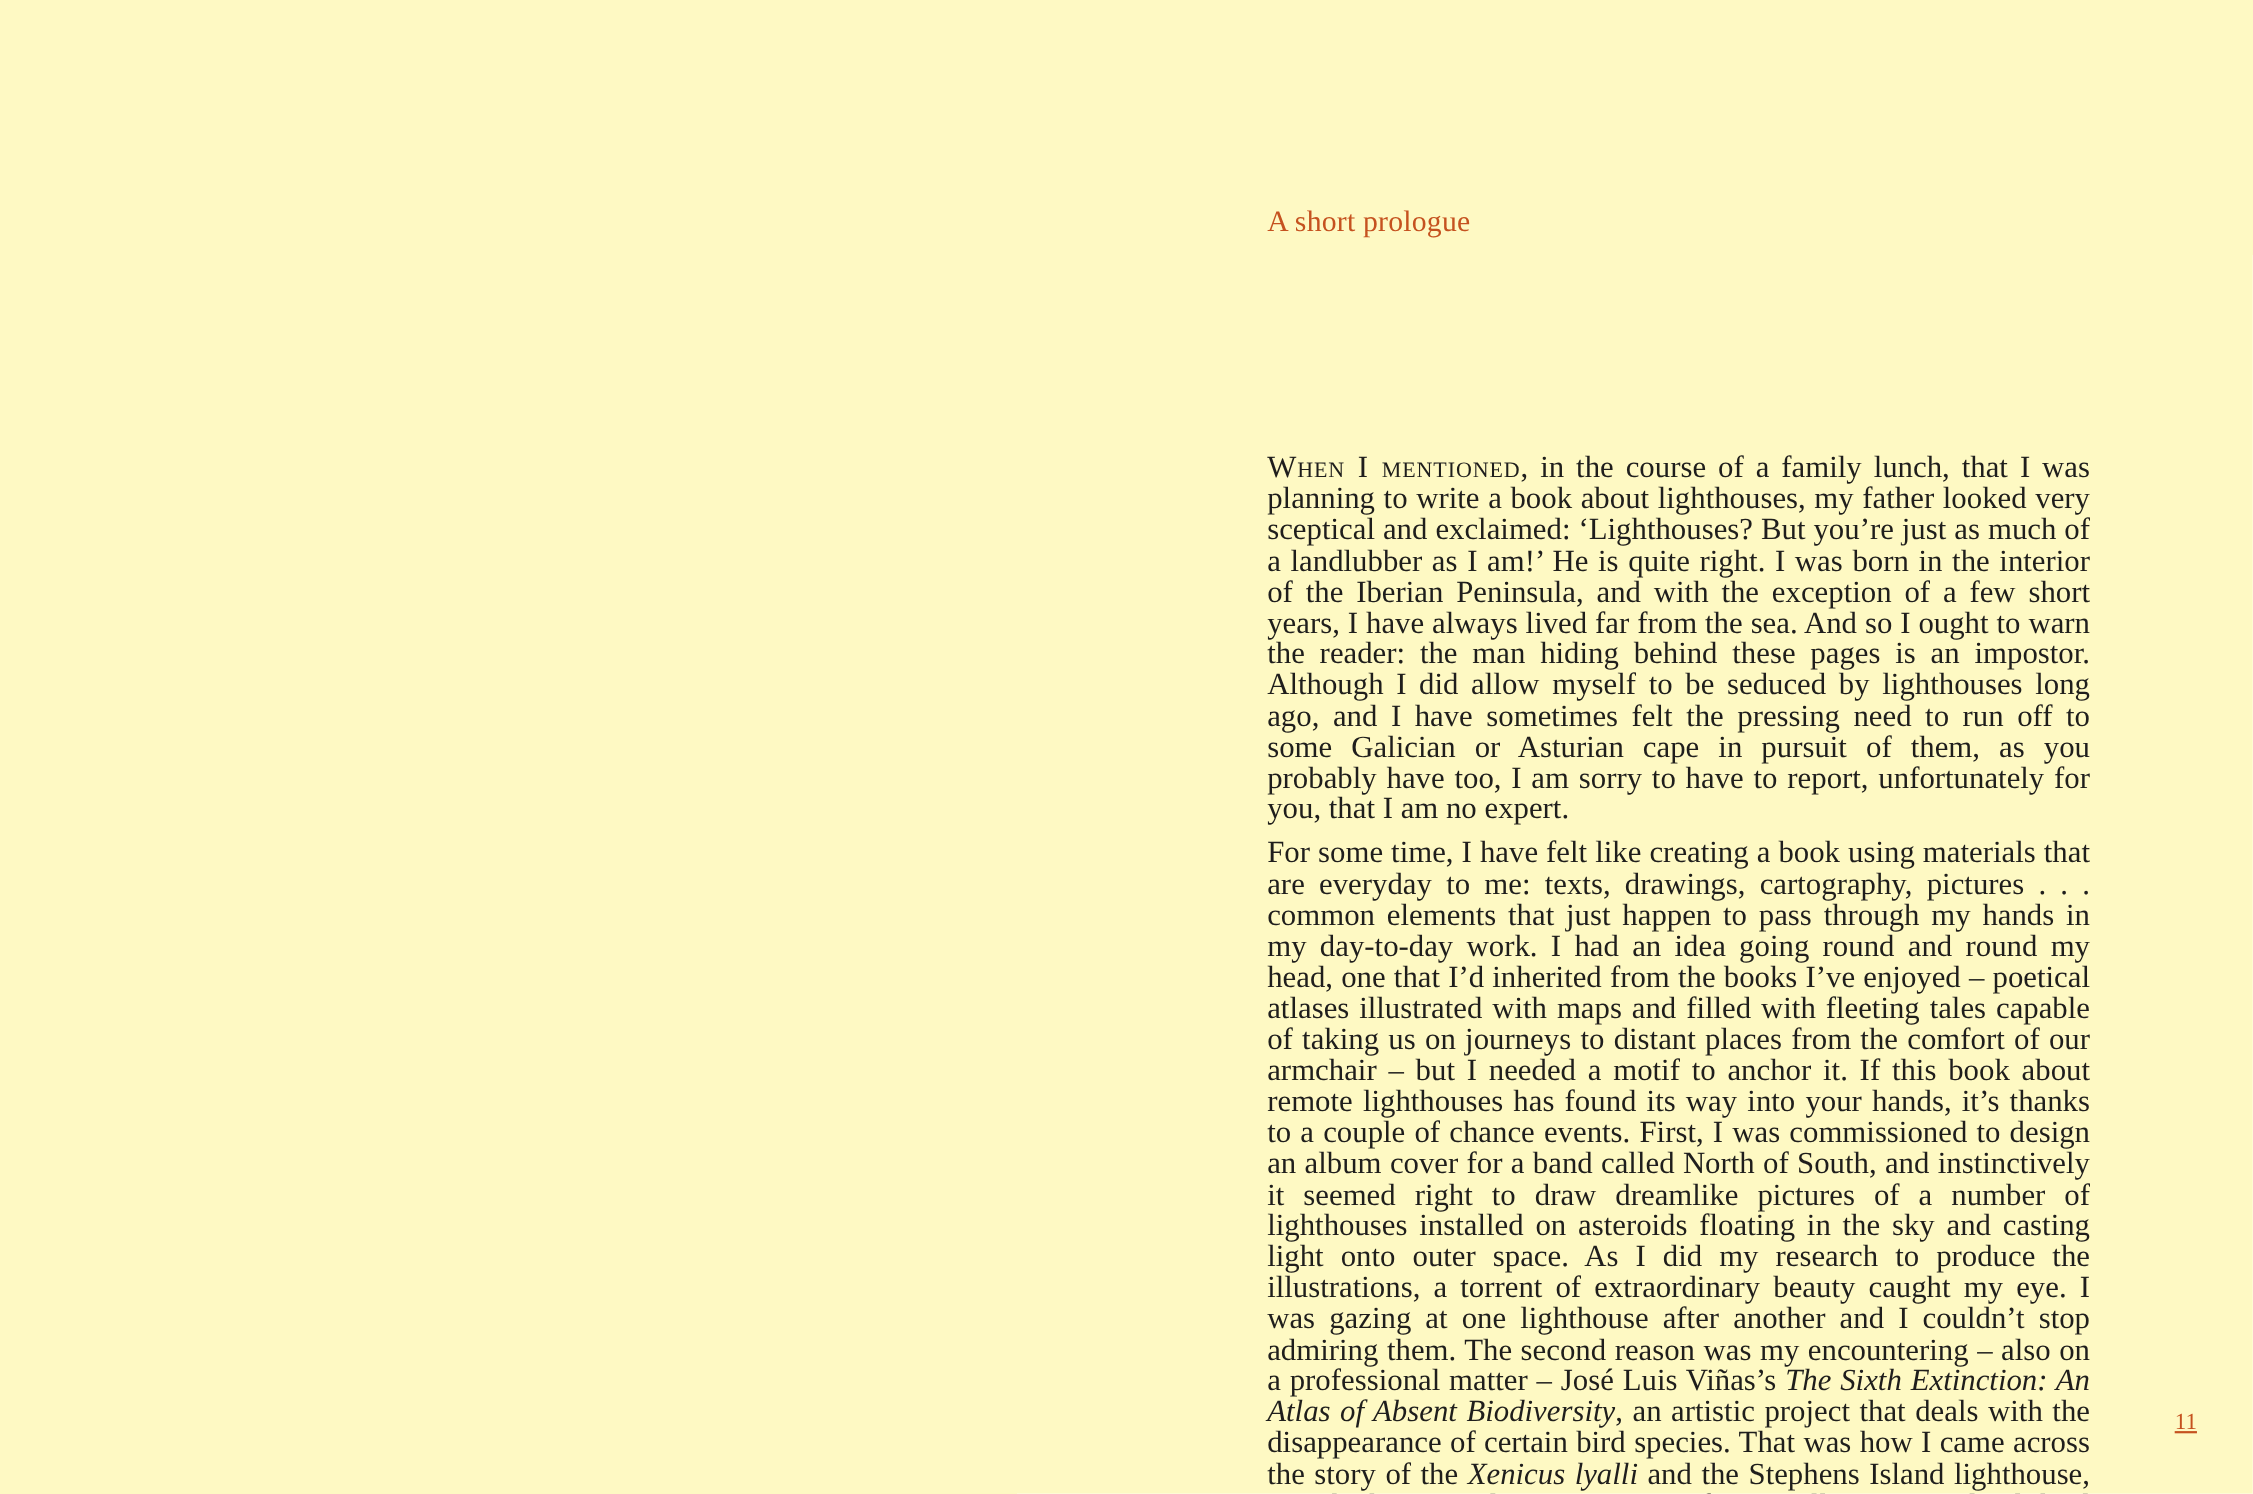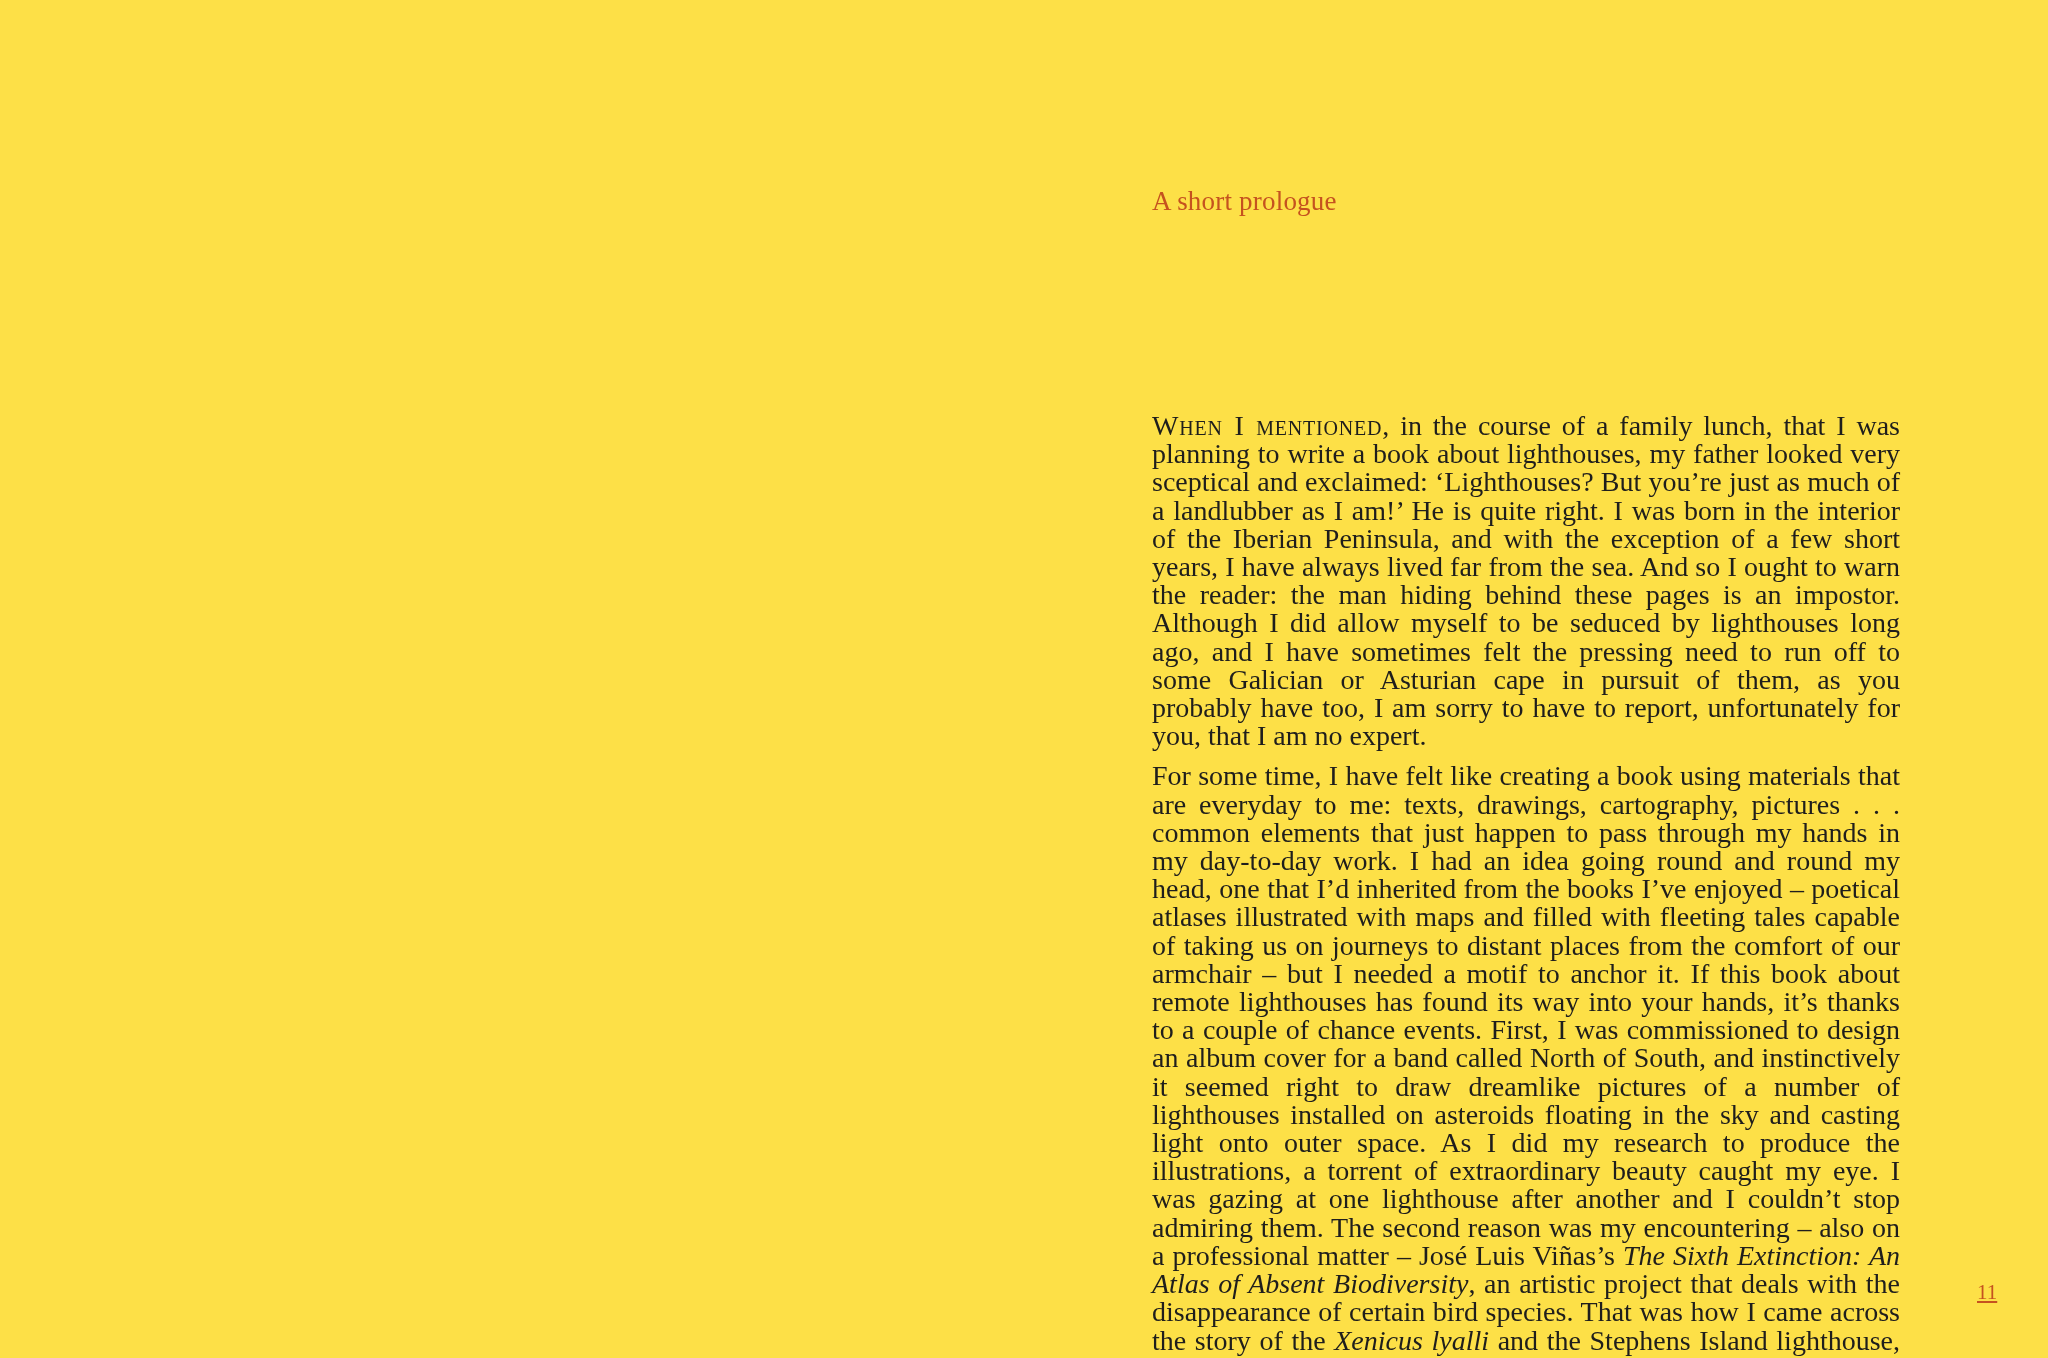--- a/index.html
+++ b/index.html
@@ -10,21 +10,21 @@
     width: 2048px;
     height: 1358px;
     background: #ffffff;
     position: relative;
     font-family: "Liberation Serif", serif;
     overflow: hidden;
   }
   .spread {
     position: absolute;
     inset: 0;
-    background: #fde047;
+    background: #fef9c3;
   }
   .heading {
     position: absolute;
     left: 1152px;
     top: 186px;
     margin: 0;
     font-size: 27px;
     font-weight: normal;
     color: #c5521f;
     letter-spacing: 0.2px;

